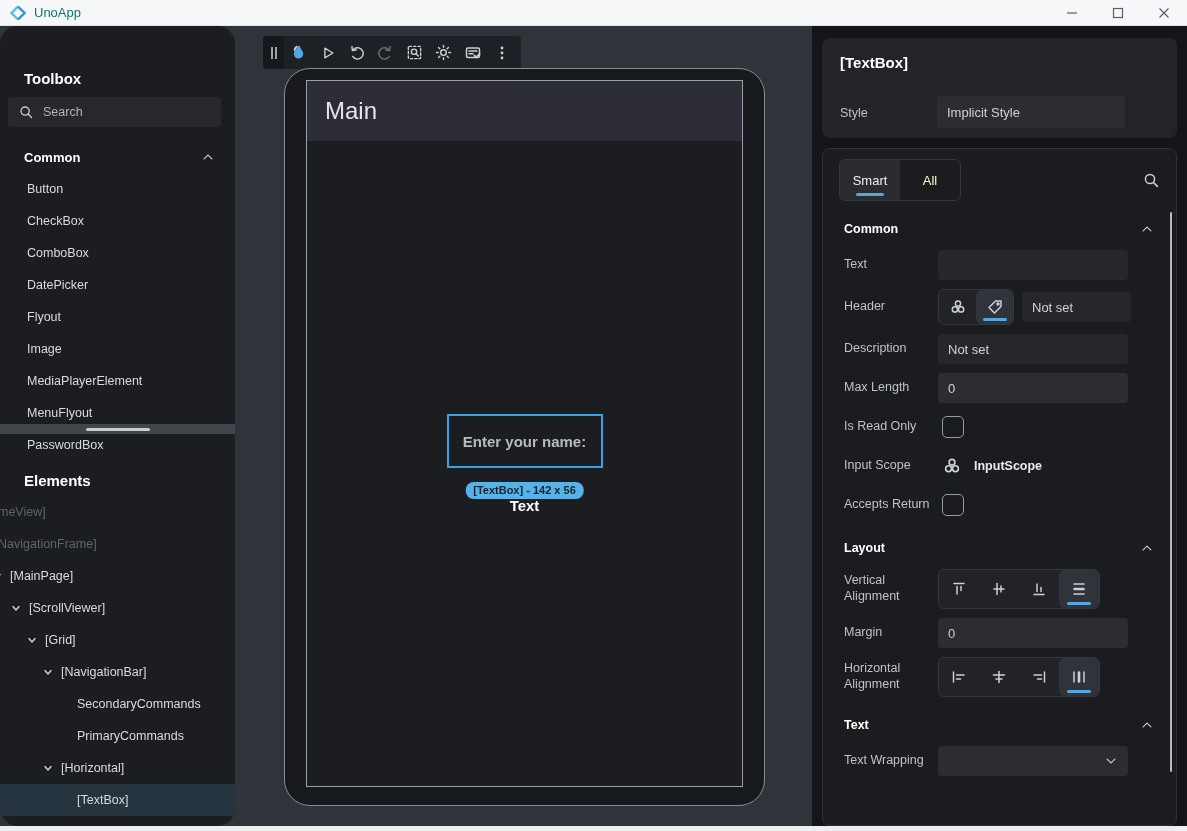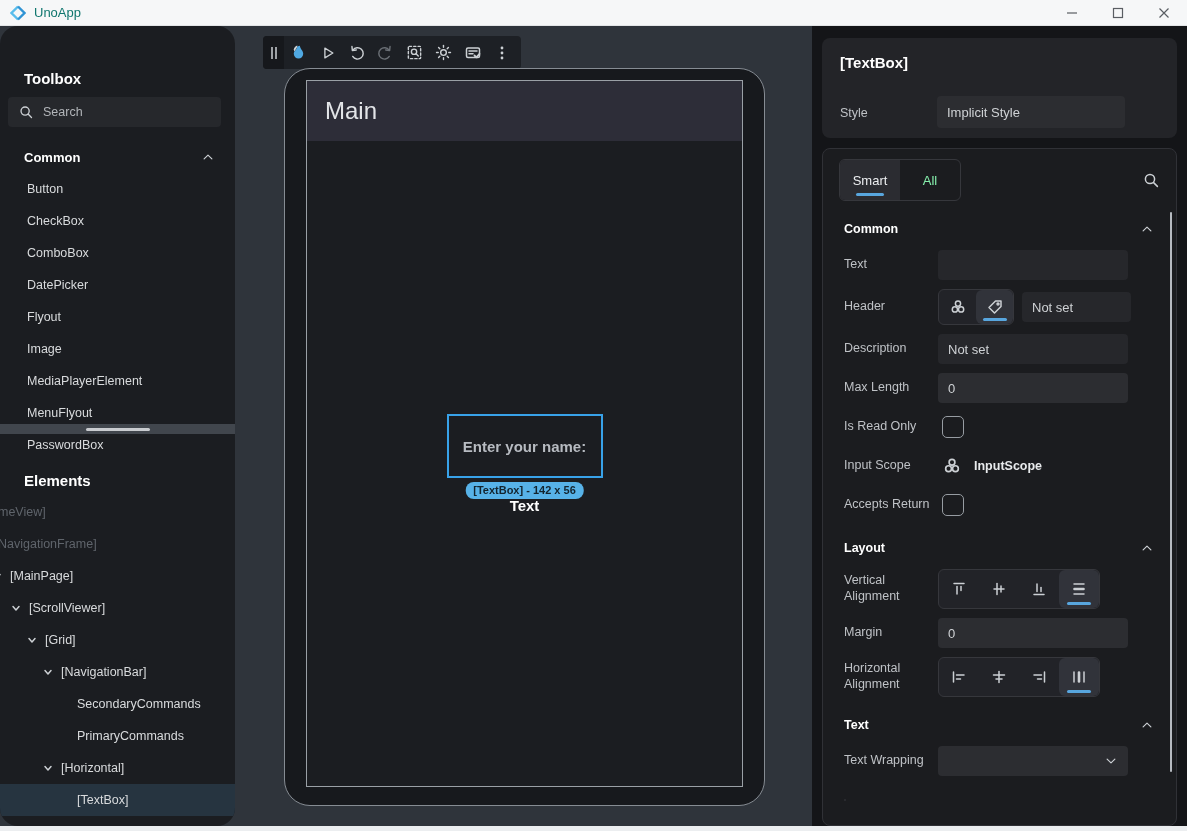--- a/index.html
+++ b/index.html
@@ -47,36 +47,36 @@
   
   .canvas { position:absolute; left:235px; top:26px; bottom:5px; width:577px; }
   .designer-toolbar { position:absolute; left:28px; top:10px; width:258px; height:33px; background:#1d2025; border-radius:4px; display:flex; align-items:center; }
   .dt-handle { width:21px; height:33px; background:#16181c; border-radius:4px 0 0 4px; display:flex; align-items:center; justify-content:center; }
   .dt-btn { width:29px; height:33px; display:flex; align-items:center; justify-content:center; cursor:default; }
 
   .device { position:absolute; left:49px; top:42px; width:481px; height:738px; background:#17191d; border:1px solid #868c93; border-radius:26px; }
   .screen { position:absolute; left:21px; top:11px; width:437px; height:707px; background:#1b1d21; border:1px solid #9aa0a6; overflow:hidden; }
   .navbar { height:60px; background:#2d2d38; display:flex; align-items:center; }
   .navbar .page-title { margin-left:18px; font-size:24px; color:#e3e5e8; }
-  .design-textbox { position:absolute; left:50%; transform:translateX(-50%); top:333px; width:156px; height:64px; border:2px solid #38a2e9; display:flex; align-items:center; justify-content:center; }
+  .design-textbox { position:absolute; left:50%; transform:translateX(-50%); top:333px; width:156px; height:54px; border:2px solid #38a2e9; display:flex; align-items:center; justify-content:center; }
   .design-textbox .ph { color:#b7bbc1; font-size:15px; font-weight:bold; }
   .sel-badge { position:absolute; left:50%; transform:translateX(-50%); top:401px; background:#57b2e8; color:#13242e; font-size:11px; font-weight:bold; padding:2px 8px 3px; border-radius:8px; white-space:nowrap; }
   .design-textblock { position:absolute; left:50%; transform:translateX(-50%); top:416px; color:#fff; font-weight:bold; font-size:15px; }
 
   
   .right-panel { position:absolute; left:812px; top:26px; bottom:5px; width:375px; background:#141518; }
   .card1 { position:absolute; left:10px; top:12px; width:355px; height:100px; background:#232428; border-radius:8px; }
   .card1 .hdr { position:absolute; left:18px; top:16px; font-weight:bold; font-size:15px; color:#fff; }
   .card1 .style-label { position:absolute; left:18px; top:68px; color:#bfc2c6; }
   .card1 .style-value { position:absolute; left:115px; top:58px; width:188px; height:32px; background:#2c2d31; border-radius:4px; display:flex; align-items:center; padding-left:10px; color:#cfd2d5; font-size:13px; }
 
   .card2 { position:absolute; left:10px; top:122px; width:355px; height:678px; background:#1b1c1f; border:1px solid #303136; border-radius:8px; overflow:hidden; padding:10px 0 0 0; }
   .tabs-row { display:flex; align-items:center; padding:0 16px; }
   .tabgroup { display:flex; border:1px solid #36373c; border-radius:6px; overflow:hidden; height:42px; }
-  .tab { width:60px; display:flex; align-items:center; justify-content:center; position:relative; color:#86efac; font-size:13px; cursor:default; }
+  .tab { width:60px; display:flex; align-items:center; justify-content:center; position:relative; color:#fef9c3; font-size:13px; cursor:default; }
   .tab.active { background:#2b2c31; color:#eceef0; }
   .tab.active::after { content:""; position:absolute; left:50%; transform:translateX(-50%); bottom:4px; width:28px; height:3px; border-radius:2px; background:#58a6de; }
   .props-search { margin-left:auto; }
 
   .sec-hdr { display:flex; align-items:center; padding:0 22px 0 21px; margin-top:16px; height:24px; }
   .sec-hdr .t { font-weight:bold; font-size:12.5px; color:#fff; }
   .sec-hdr .c { margin-left:auto; }
   .prow { display:flex; align-items:center; padding-left:21px; margin-top:9px; min-height:30px; }
   .prow .plabel { width:94px; color:#bfc2c6; font-size:12.5px; line-height:1.25; }
   .pfield { height:30px; background:#26272b; border-radius:4px; display:flex; align-items:center; padding-left:10px; color:#cfd2d5; font-size:13px; }

